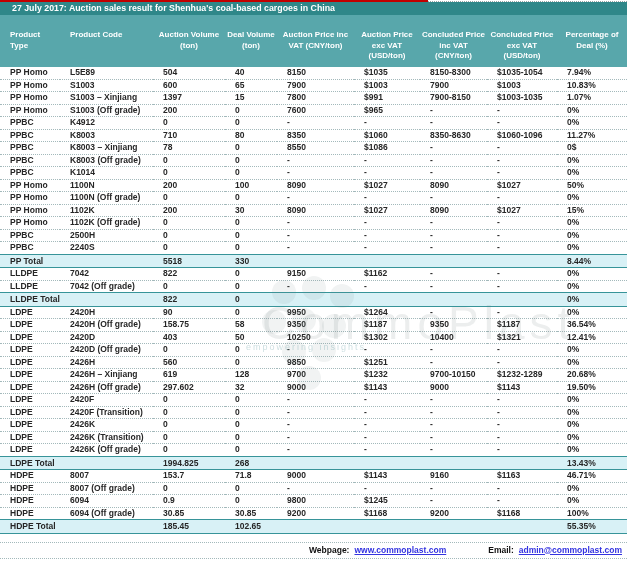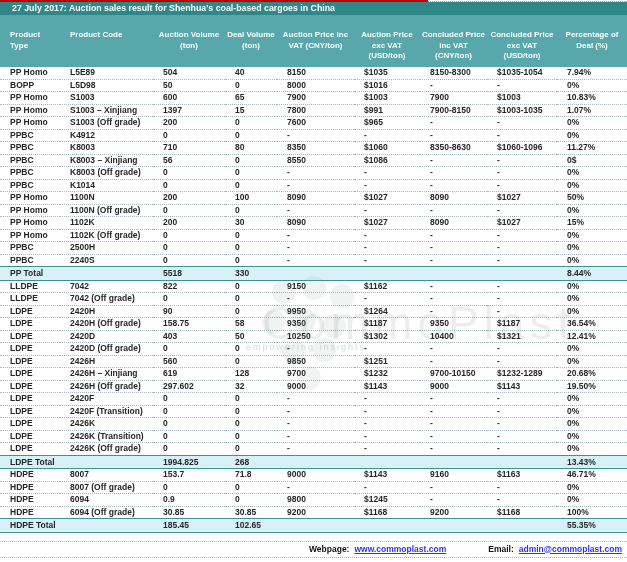--- a/index.html
+++ b/index.html
@@ -71,31 +71,20 @@
           <td>L5E89</td>
           <td>504</td>
           <td>40</td>
           <td>8150</td>
           <td>$1035</td>
           <td>8150-8300</td>
           <td>$1035-1054</td>
           <td>7.94%</td>
         </tr>
         <tr class="data">
-          <td>BOPP</td>
-          <td>L5D98</td>
-          <td>50</td>
-          <td>0</td>
-          <td>8000</td>
-          <td>$1016</td>
-          <td>-</td>
-          <td>-</td>
-          <td>0%</td>
-        </tr>
-        <tr class="data">
           <td>PP Homo</td>
           <td>S1003</td>
           <td>600</td>
           <td>65</td>
           <td>7900</td>
           <td>$1003</td>
           <td>7900</td>
           <td>$1003</td>
           <td>10.83%</td>
         </tr>
@@ -139,21 +128,21 @@
           <td>80</td>
           <td>8350</td>
           <td>$1060</td>
           <td>8350-8630</td>
           <td>$1060-1096</td>
           <td>11.27%</td>
         </tr>
         <tr class="data">
           <td>PPBC</td>
           <td>K8003 – Xinjiang</td>
-          <td>56</td>
+          <td>78</td>
           <td>0</td>
           <td>8550</td>
           <td>$1086</td>
           <td>-</td>
           <td>-</td>
           <td>0$</td>
         </tr>
         <tr class="data">
           <td>PPBC</td>
           <td>K8003 (Off grade)</td>
@@ -266,20 +255,31 @@
         </tr>
         <tr class="data">
           <td>LLDPE</td>
           <td>7042 (Off grade)</td>
           <td>0</td>
           <td>0</td>
           <td>-</td>
           <td>-</td>
           <td>-</td>
           <td>-</td>
+          <td>0%</td>
+        </tr>
+        <tr class="total">
+          <td>LLDPE Total</td>
+          <td></td>
+          <td>822</td>
+          <td>0</td>
+          <td></td>
+          <td></td>
+          <td></td>
+          <td></td>
           <td>0%</td>
         </tr>
         <tr class="data">
           <td>LDPE</td>
           <td>2420H</td>
           <td>90</td>
           <td>0</td>
           <td>9950</td>
           <td>$1264</td>
           <td>-</td>

